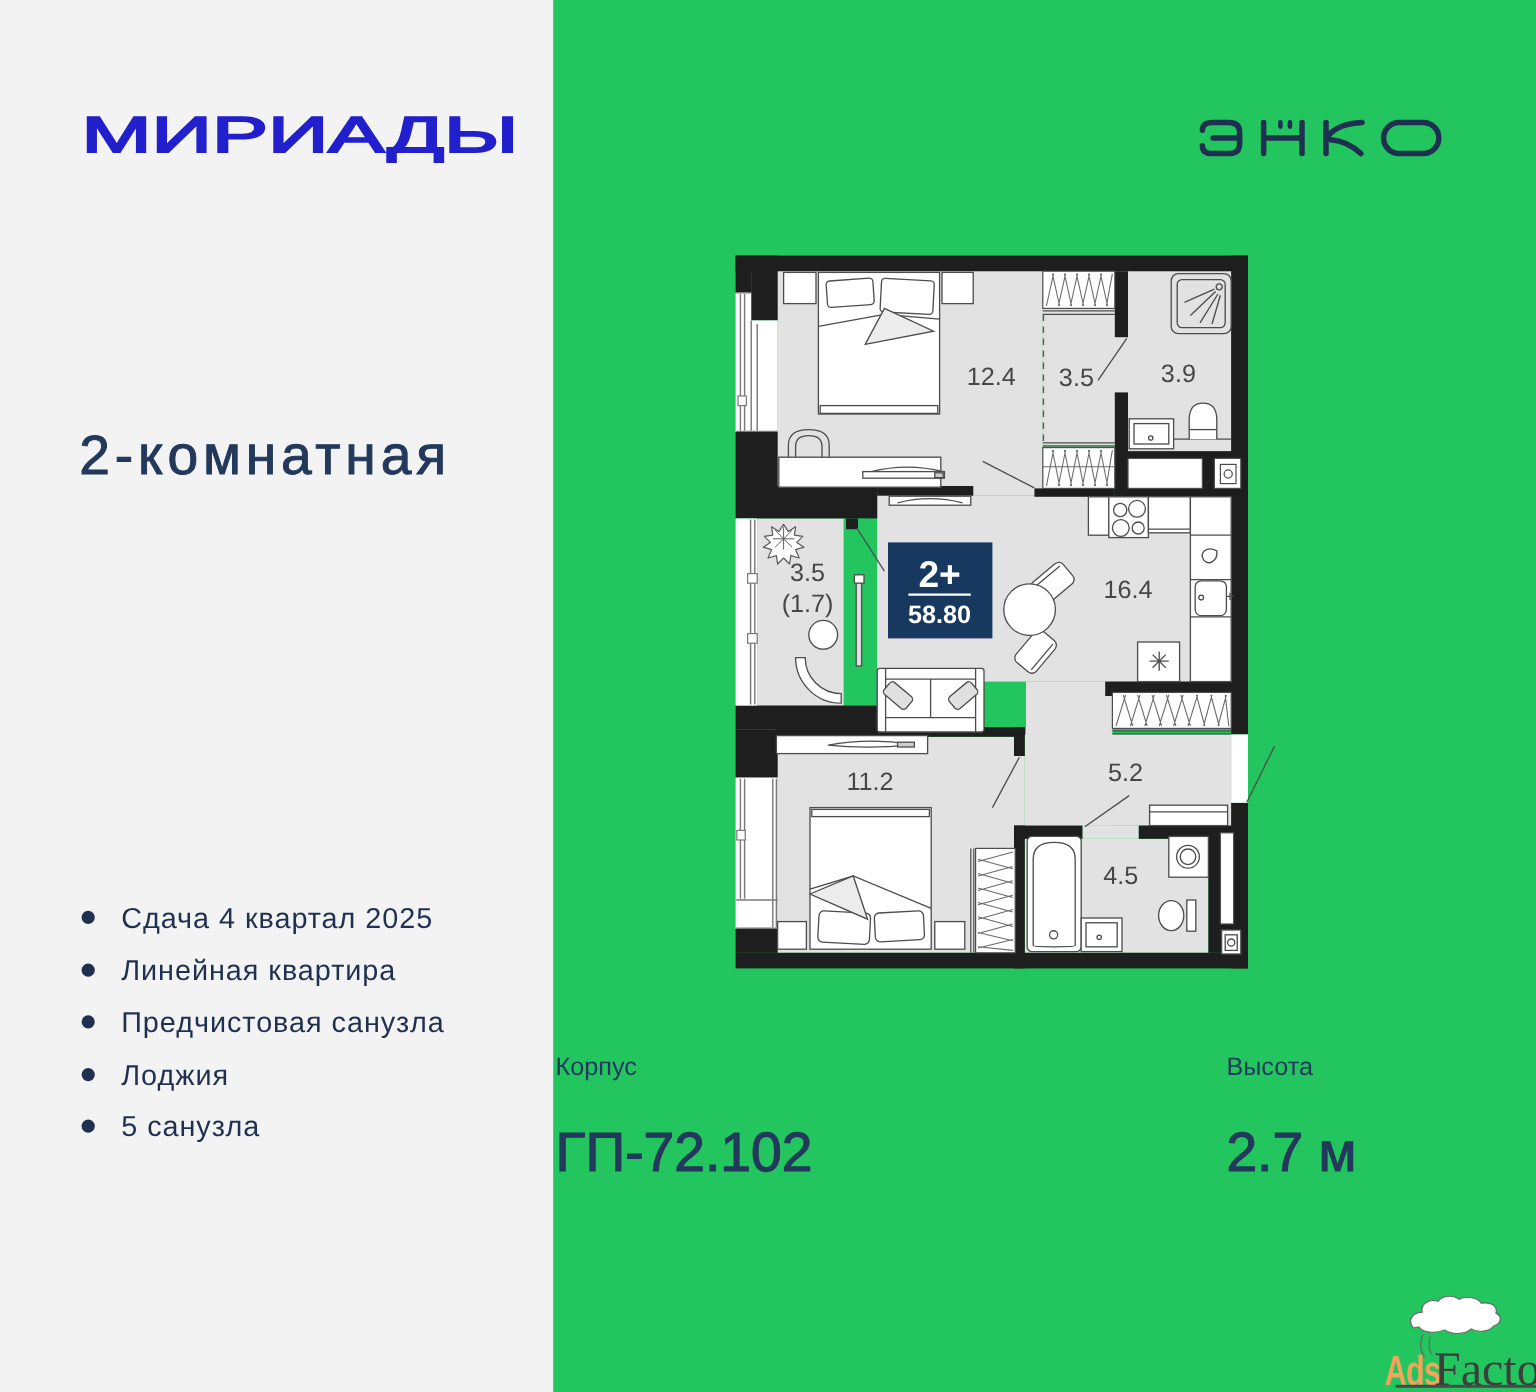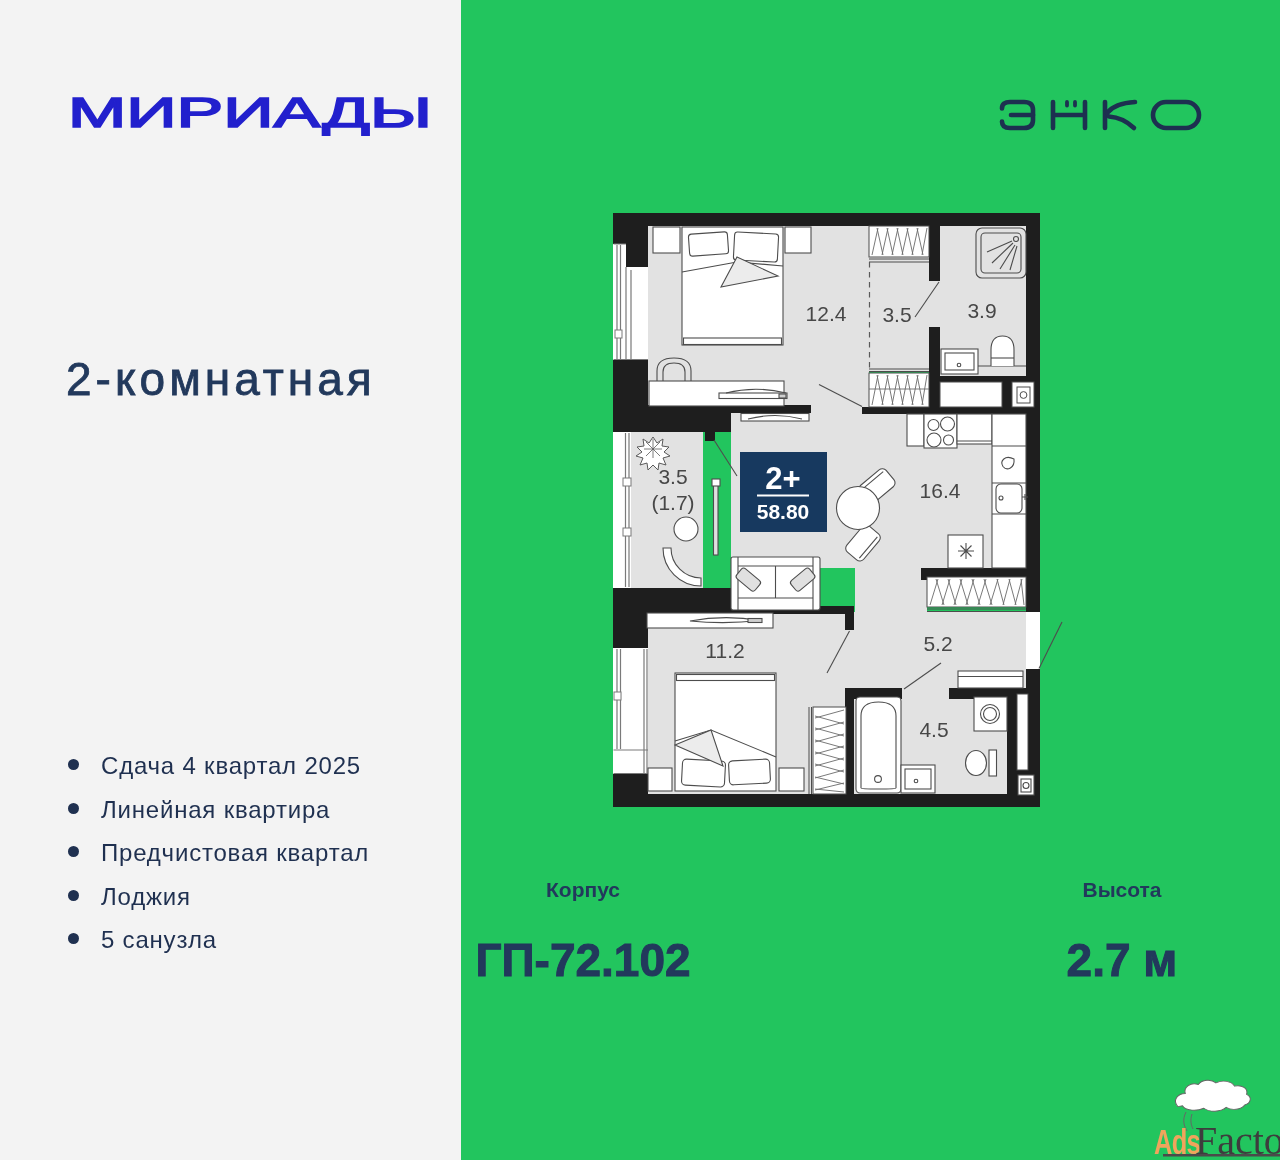--- a/index.html
+++ b/index.html
@@ -9,21 +9,21 @@
   #area{position:absolute;left:66px;top:264px;font-size:74px;color:#22395c;
         -webkit-text-stroke:1.2px #22395c;letter-spacing:4.5px;}
   #area sup{font-size:46px;-webkit-text-stroke:0.9px #22395c;position:relative;top:-30px;vertical-align:baseline;margin-left:3px;}
   #rooms{position:absolute;left:66px;top:352px;font-size:46px;color:#22395c;
         -webkit-text-stroke:0.8px #22395c;letter-spacing:4px;text-align:center;}
   ul.feat{position:absolute;left:68px;top:752px;margin:0;padding:0;list-style:none;
           font-size:24px;color:#1f3050;letter-spacing:0.8px;}
   ul.feat li{position:relative;padding-left:33px;margin-bottom:15.5px;}
   ul.feat li:before{content:"";position:absolute;left:0;top:7px;width:11px;height:11px;
           border-radius:50%;background:#1f3050;}
-  .col{position:absolute;text-align:center;font-weight:bold;}
+  .col{position:absolute;text-align:left;}
   .col .lab{font-size:21px;color:#22395c;margin-bottom:7px;}
   .col .val{font-size:46px;color:#22395c;margin-top:31px;-webkit-text-stroke:1px #22395c;}
 </style>
 </head>
 <body>
 <div id="page">
   <div id="side"></div>
 
   <svg style="position:absolute;left:60px;top:84px" width="380" height="52" viewBox="0 0 380 52">
     <text x="8" y="43" textLength="364" lengthAdjust="spacingAndGlyphs" font-family="Liberation Sans" font-size="42" font-weight="400" fill="#2220cd" stroke="#2220cd" stroke-width="1.6">МИРИАДЫ</text>
@@ -39,21 +39,21 @@
       <path d="M140,5 Q120,6 112,16 M114,19.5 Q128,20.5 139,31"></path>
       <rect x="158" y="5" width="46" height="26" rx="13"></rect>
     </g>
   </svg>
 
   <div id="rooms">2-комнатная</div>
 
   <ul class="feat">
     <li>Сдача 4 квартал 2025</li>
     <li>Линейная квартира</li>
-    <li>Предчистовая квартал</li>
+    <li>Предчистовая санузла</li>
     <li>Лоджия</li>
     <li>5 санузла</li>
   </ul>
 
   <div class="col" style="left:463px;top:878px;width:240px">
     <div class="lab">Корпус</div>
       <div class="val">ГП-72.102</div>
   </div>
   <div class="col" style="left:1022px;top:878px;width:200px">
     <div class="lab">Высота</div>

